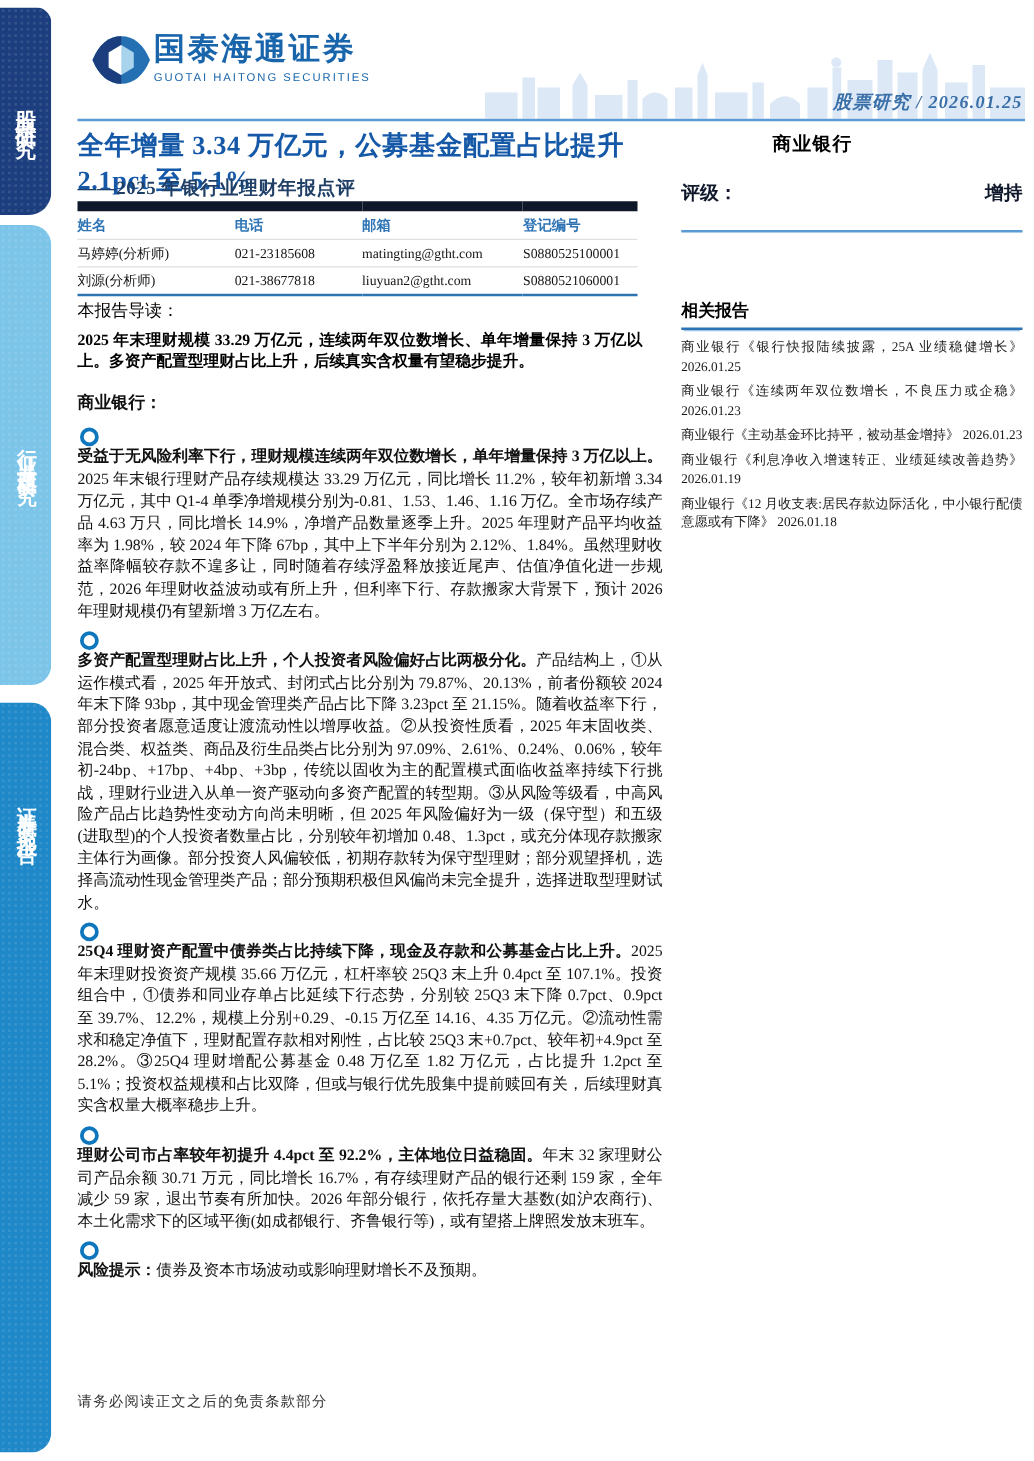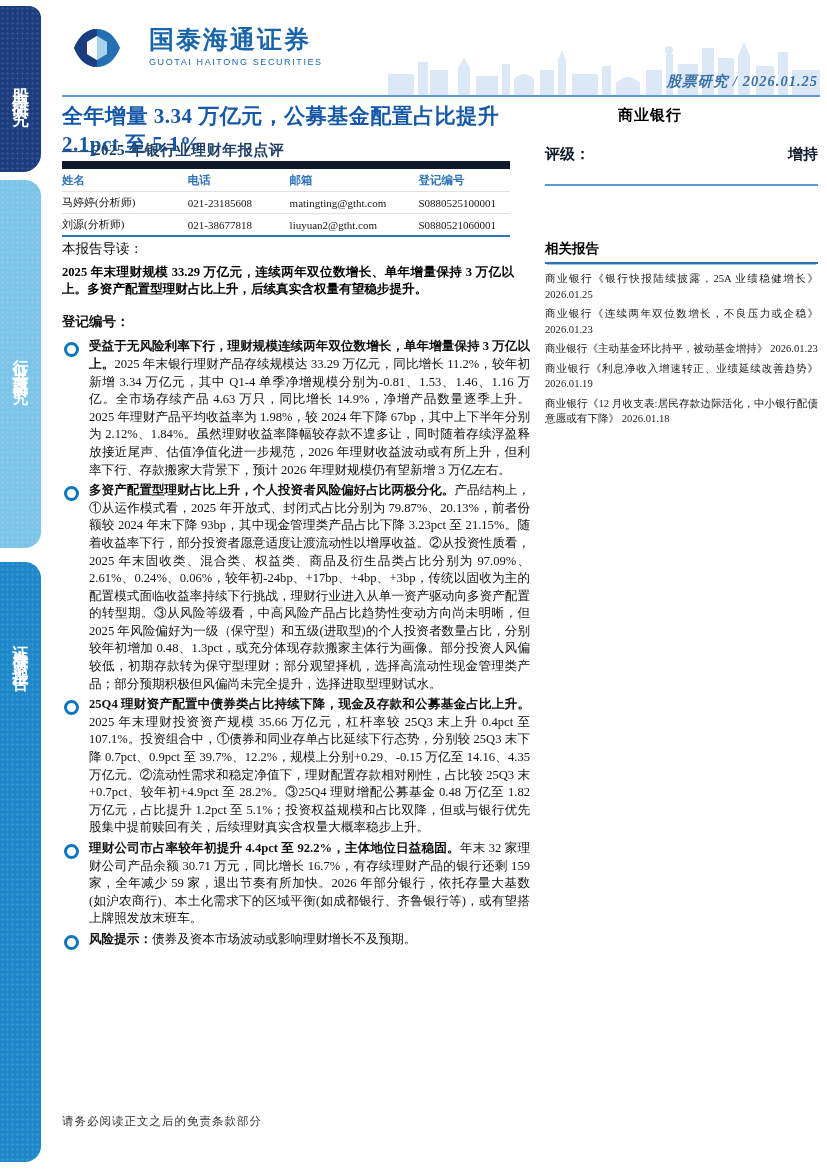--- a/index.html
+++ b/index.html
@@ -18,21 +18,21 @@
     display:flex;align-items:center;justify-content:center;}
   .side-3{top:562px;height:600px;background-color:#1f88c8;border-radius:0 16px 16px 0;
     display:flex;align-items:flex-start;justify-content:center;}
   .vtext{writing-mode:vertical-rl;color:#fff;font-weight:bold;font-size:17px;
     letter-spacing:7px;line-height:1;}
   .side-3 .vtext{padding-top:70px;font-size:16px;letter-spacing:6px;}
   .side-2 .vtext{font-size:16px;letter-spacing:6px;}
   
   .logo-wrap{position:absolute;left:72px;top:26px;display:flex;align-items:flex-start;}
   .logo-mark{width:50px;height:44px;}
-  .logo-text{margin-left:27px;}
+  .logo-text{margin-left:1px;}
   .logo-cn{font-family:"Liberation Sans","DejaVu Sans",sans-serif;
     color:#1965ab;font-size:25px;font-weight:bold;letter-spacing:2px;line-height:1.1;}
   .logo-en{font-family:"Liberation Sans","DejaVu Sans",sans-serif;
     color:#1965ab;font-size:9px;font-weight:normal;letter-spacing:1.6px;margin-top:3px;}
   .skyline{position:absolute;left:388px;top:40px;width:432px;height:55px;}
   .hdr-cat{position:absolute;right:9px;top:72px;width:300px;text-align:right;
     color:#3a6fa8;font-size:14.5px;font-style:italic;font-weight:600;letter-spacing:1px;}
   .hdr-rule{position:absolute;left:62px;top:95px;width:758px;height:2px;background:#5b9bd5;}
   
   .title-main{position:absolute;left:62px;top:102px;width:480px;
@@ -53,21 +53,21 @@
     padding:4px 2px 3px 0;}
   .analysts td{color:#141414;padding:3px 2px 3px 0;border-top:1px solid #e0e0e0;}
   .analysts .c1{width:128px;} .analysts .c2{width:102px;}
   .analysts .c3{width:128px;} .analysts .c4{width:90px;}
   
   .main{position:absolute;left:62px;top:240px;width:468px;
     font-size:12.6px;line-height:17.6px;text-align:justify;}
   .sec-head{font-weight:normal;font-size:13.5px;margin:0 0 6px 0;color:#000;}
   .overview-text{font-weight:bold;margin:0 16px 14px 0;color:#000;}
   .points-head{font-weight:bold;font-size:13.5px;margin:0 0 8px 0;}
-  .bullet{display:flex;margin:0 0 3px 0;}
+  .bullet{display:flex;margin:0 0 3px 0;flex-direction:column;}
   .bullet-icon{flex:0 0 9px;width:9px;height:9px;margin:4px 10px 0 2px;
     border:3px solid #0e76bd;border-radius:50%;background:#fff;}
   .bullet-text{flex:1;}
   .lead{font-weight:bold;}
   
   .right-col{position:absolute;left:545px;top:240px;width:273px;}
   .related-head{font-weight:bold;font-size:13.5px;color:#000;margin:0 0 2px 0;
     padding-bottom:4px;border-bottom:2px solid #2e74b5;box-shadow:0 3px 0 -2px #9dc3e6;}
   .related-list{margin-top:7px;}
   .related-item{font-size:10.6px;line-height:15.5px;color:#1a1a1a;margin-bottom:4px;
@@ -171,21 +171,21 @@
       <td>021-38677818</td>
       <td>liuyuan2@gtht.com</td>
       <td>S0880521060001</td>
     </tr>
   </tbody>
 </table>
 
 <div class="main">
   <p class="sec-head">本报告导读：</p>
   <p class="overview-text">2025 年末理财规模 33.29 万亿元，连续两年双位数增长、单年增量保持 3 万亿以上。多资产配置型理财占比上升，后续真实含权量有望稳步提升。</p>
-  <p class="points-head">登记编号：</p>
+  <p class="points-head">商业银行：</p>
 
   <div class="bullet">
     <span class="bullet-icon"></span>
     <div class="bullet-text">
       <span class="lead">受益于无风险利率下行，理财规模连续两年双位数增长，单年增量保持 3 万亿以上。</span><span>2025 年末银行理财产品存续规模达 33.29 万亿元，同比增长 11.2%，较年初新增 3.34 万亿元，其中 Q1-4 单季净增规模分别为-0.81、1.53、1.46、1.16 万亿。全市场存续产品 4.63 万只，同比增长 14.9%，净增产品数量逐季上升。2025 年理财产品平均收益率为 1.98%，较 2024 年下降 67bp，其中上下半年分别为 2.12%、1.84%。虽然理财收益率降幅较存款不遑多让，同时随着存续浮盈释放接近尾声、估值净值化进一步规范，2026 年理财收益波动或有所上升，但利率下行、存款搬家大背景下，预计 2026 年理财规模仍有望新增 3 万亿左右。</span>
     </div>
   </div>
   <div class="bullet">
     <span class="bullet-icon"></span>
     <div class="bullet-text">

